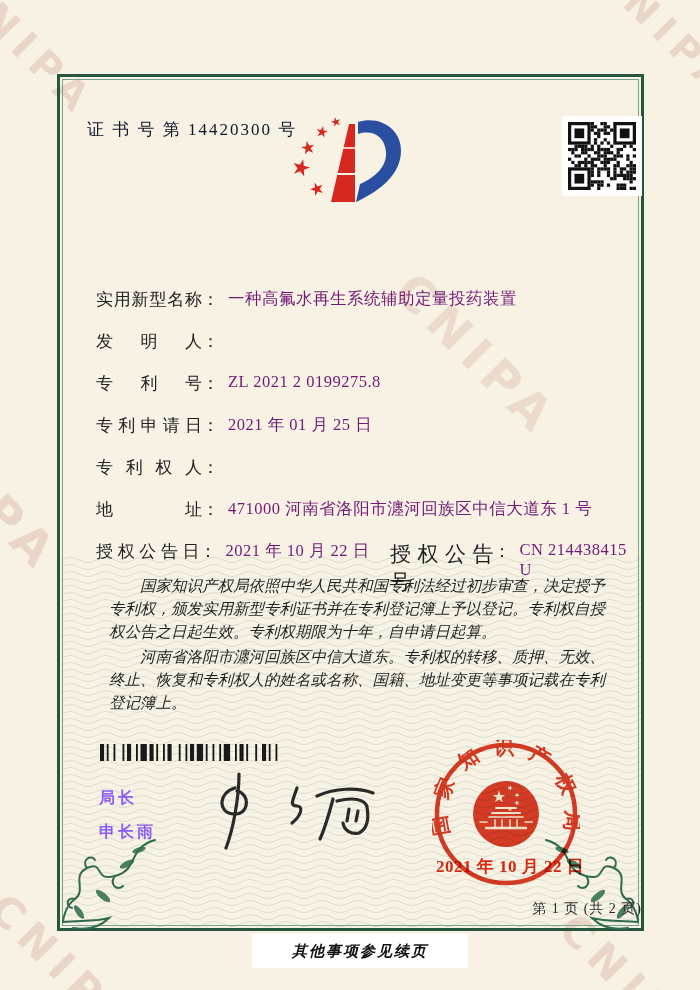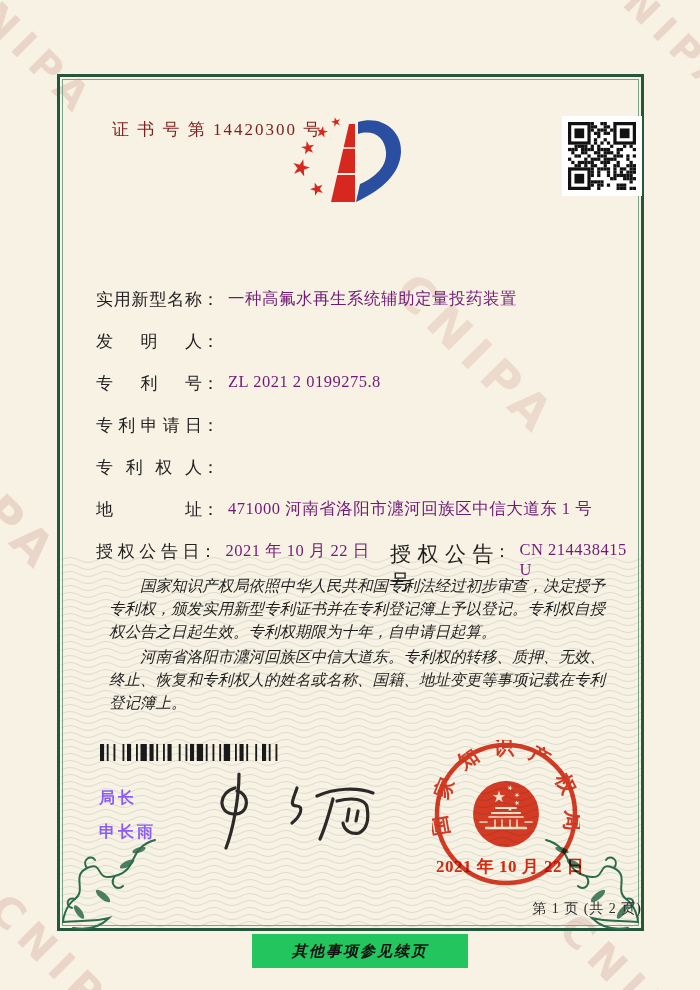--- a/index.html
+++ b/index.html
@@ -24,22 +24,22 @@
   .frame::after{content:"";position:absolute;inset:2px;border:1px solid #79a389;}
 
   
   .waves{position:absolute;left:61px;top:556px;z-index:2;pointer-events:none;}
 
   
   .ornament{position:absolute;z-index:4;}
   .orn-left{left:55px;top:836px;}
   .orn-right{left:540px;top:836px;transform:scaleX(-1);}
 
-  .cert-number{position:absolute;left:112px;top:118px;z-index:5;
-               font-size:17px;letter-spacing:2px;color:#7f1d1d;}
+  .cert-number{position:absolute;left:87px;top:118px;z-index:5;
+               font-size:17px;letter-spacing:2px;color:#0f172a;}
 
   .qr-box{position:absolute;left:562px;top:116px;width:80px;height:80px;background:#fff;
           z-index:5;display:flex;align-items:center;justify-content:center;}
 
   .logo{position:absolute;left:286px;top:110px;z-index:5;}
 
   .title{position:absolute;left:60px;top:208px;width:582px;margin:0;z-index:5;
          text-align:center;font-size:35px;font-weight:bold;letter-spacing:7px;color:#141414;}
 
   
@@ -66,21 +66,21 @@
   .signature{position:absolute;left:205px;top:768px;z-index:6;}
 
   .seal{position:absolute;left:432px;top:740px;z-index:6;mix-blend-mode:multiply;opacity:.95;}
   .seal-date{position:absolute;left:420px;top:855px;width:180px;z-index:7;text-align:center;
              font-size:17px;font-weight:bold;color:#dd2c11;letter-spacing:.5px;
              mix-blend-mode:multiply;}
 
   .page-num{position:absolute;left:60px;top:900px;width:582px;z-index:5;
             text-align:right;font-size:14px;letter-spacing:1px;color:#2c2c2c;}
 
-  .note-strip{position:absolute;left:252px;top:934px;width:216px;height:34px;background:#22c55e;
+  .note-strip{position:absolute;left:252px;top:934px;width:216px;height:34px;background:#ffffff;
               z-index:8;text-align:center;line-height:34px;font-size:15px;font-style:italic;
               font-weight:600;letter-spacing:2px;color:#111;}
 </style>
 </head>
 <body>
 
 <svg width="0" height="0" style="position:absolute" aria-hidden="true">
   <defs>
     <path id="star" d="M0,-1 L0.225,-0.309 L0.951,-0.309 L0.363,0.118 L0.588,0.809 L0,0.382 L-0.588,0.809 L-0.363,0.118 L-0.951,-0.309 L-0.225,-0.309 Z"></path>
   </defs>
@@ -375,20 +375,21 @@
         <span class="colon">：</span>
     </div>
     <div class="row">
       <span class="lbl">专利号</span>
         <span class="colon">：</span>
       <span class="val">ZL 2021 2 0199275.8</span>
     </div>
     <div class="row">
       <span class="lbl">专利申请日</span>
         <span class="colon">：</span>
+      <span class="val">2021 年 01 月 25 日</span>
     </div>
     <div class="row">
       <span class="lbl">专利权人</span>
         <span class="colon">：</span>
     </div>
     <div class="row">
       <span class="lbl">地址</span>
         <span class="colon">：</span>
       <span class="val">471000 河南省洛阳市瀍河回族区中信大道东 1 号</span>
     </div>

